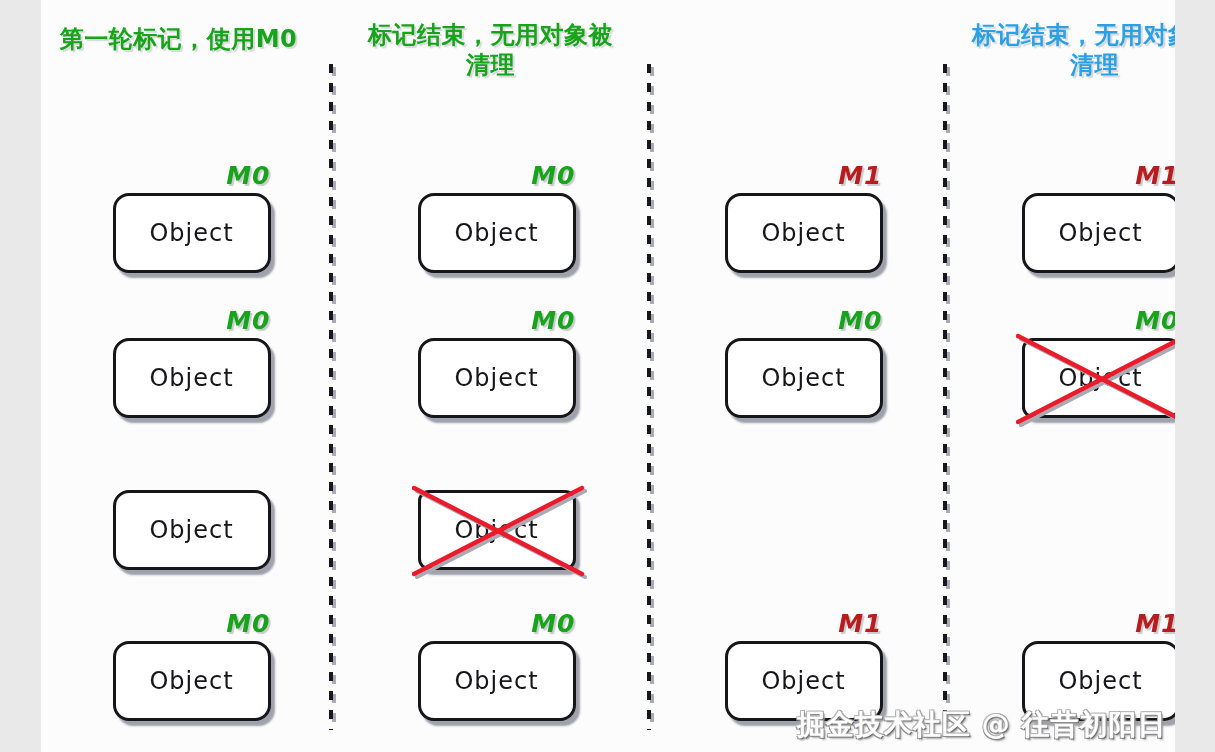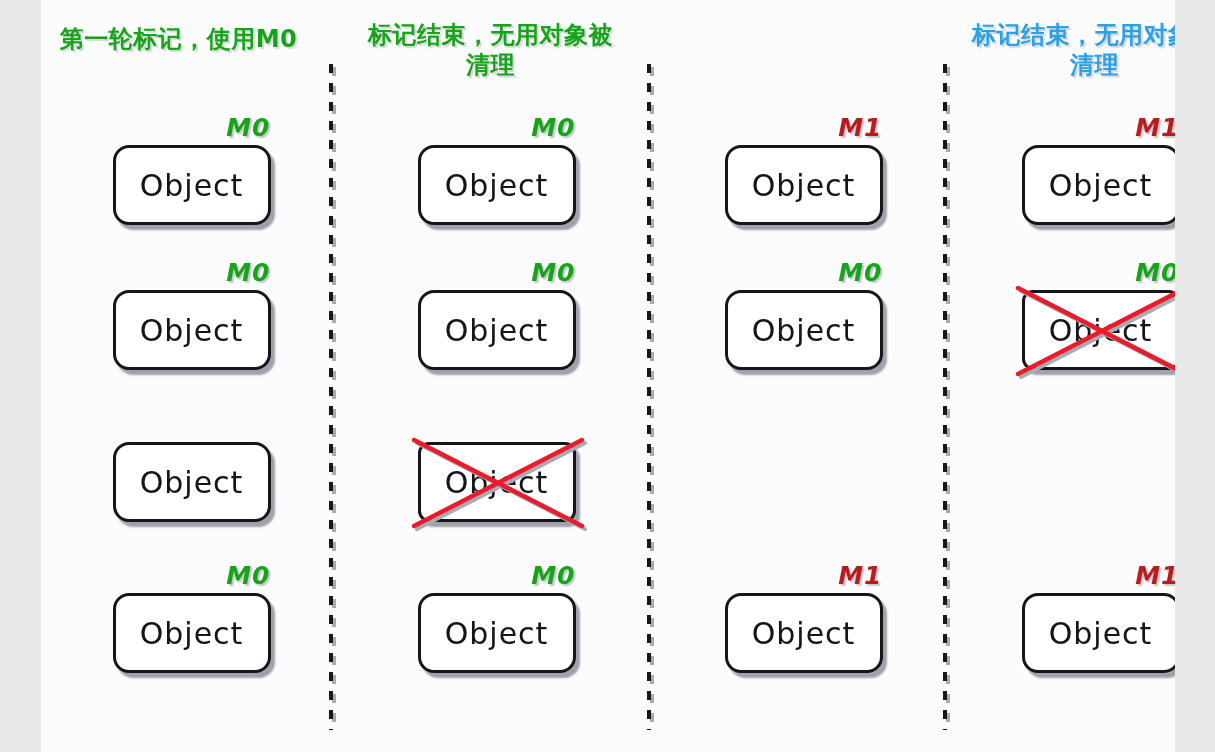--- a/index.html
+++ b/index.html
@@ -25,40 +25,40 @@
     position:absolute;top:64px;height:666px;width:8px;
     background-image:
       repeating-linear-gradient(180deg,#17171c 0px,#17171c 9px,transparent 9px,transparent 19px),
       repeating-linear-gradient(180deg,#a9aab4 0px,#a9aab4 9px,transparent 9px,transparent 19px);
     background-size:4px 100%,4px 100%;
     background-position:0 0,3px 3px;
     background-repeat:no-repeat,no-repeat;
   }
   .d1{left:288px;} .d2{left:606px;} .d3{left:902px;}
   
-  .slot{position:absolute;width:158px;}
+  .slot{position:absolute;width:158px;margin-top:48px;}
   .c1{left:72px;} .c2{left:377px;} .c3{left:684px;} .c4{left:981px;}
   .r1{top:113px;} .r2{top:258px;} .r3{top:410px;} .r4{top:561px;}
   .mark-label{
     height:32px;line-height:30px;text-align:right;
     font-size:25px;font-weight:700;font-style:italic;
     letter-spacing:1px;padding-right:0;
     text-shadow:2px 2px 1px rgba(140,140,155,0.45);
   }
   .mark-label.green{color:#17a31a;}
   .mark-label.blue{color:#b91c1c;}
   .obj-box{
     position:relative;box-sizing:border-box;width:158px;height:80px;
     background:#ffffff;border:3px solid #15151a;border-radius:16px;
     box-shadow:4px 5px 2px rgba(70,70,92,0.5);
     display:flex;align-items:center;justify-content:center;
   }
   .obj-box.crossed{border-radius:11px;}
   .obj-text{
-    font-size:30px;color:#15151a;letter-spacing:1px;
+    font-size:24px;color:#15151a;letter-spacing:1px;
     font-family:"DejaVu Sans","Liberation Sans",sans-serif;
   }
   .cross{position:absolute;left:-9px;top:-9px;width:176px;height:98px;pointer-events:none;}
   
   .watermark{
     position:absolute;right:8px;bottom:8px;
     font-size:28px;font-weight:700;letter-spacing:1px;color:#ffffff;
     text-shadow:-1px -1px 0 #b9b9b9,1px -1px 0 #a5a5a5,-1px 1px 0 #8d8d8d,
                  1px 1px 0 #6f6f6f,2px 2px 2px #9a9a9a;
   }
@@ -169,14 +169,15 @@
       </svg>
     </div>
   </div>
   <div class="slot c4 r4">
     <div class="mark-label blue">M1</div>
     <div class="obj-box">
       <span class="obj-text">Object</span>
     </div>
   </div>
 
+  <div class="watermark">掘金技术社区 @ 往昔初阳日</div>
 
 </div>
 
 </body></html>

